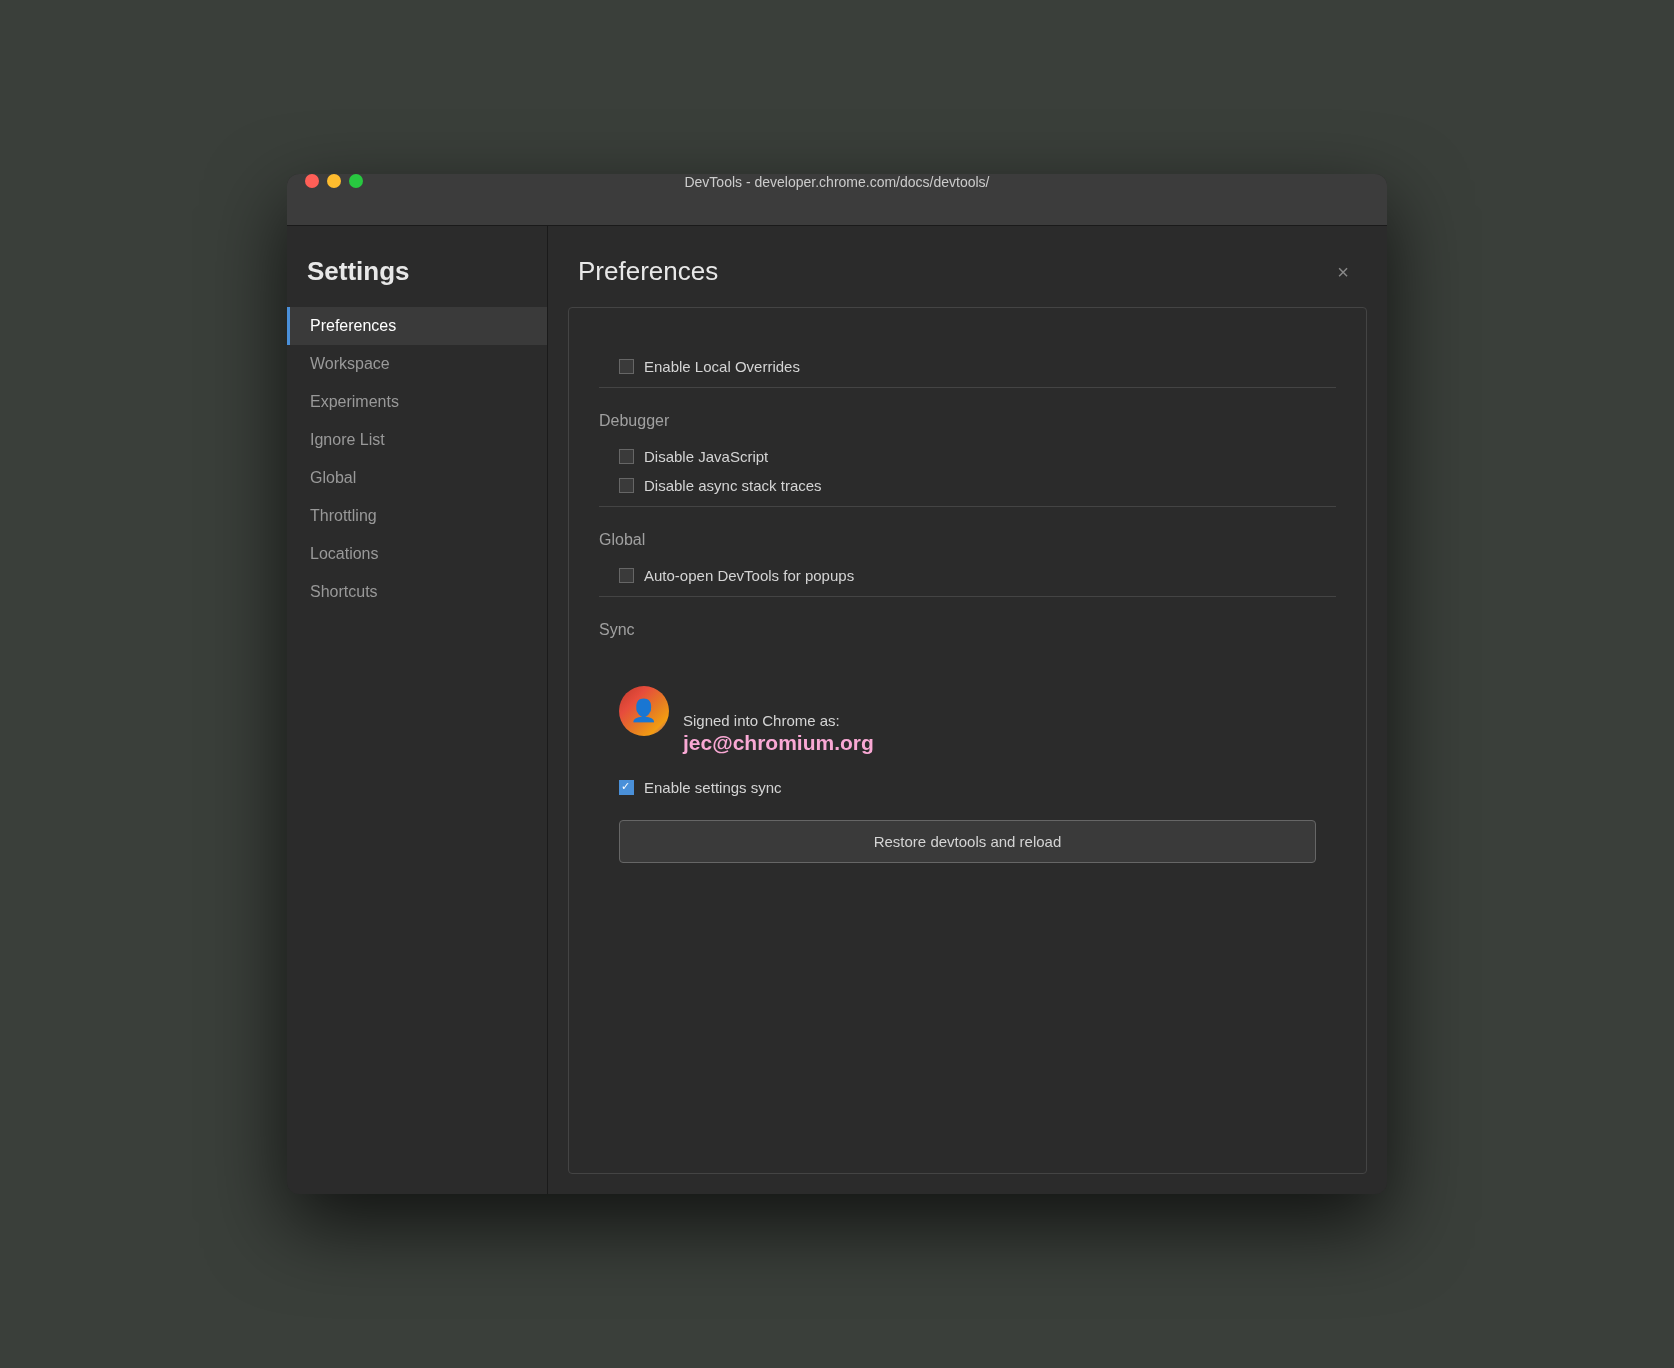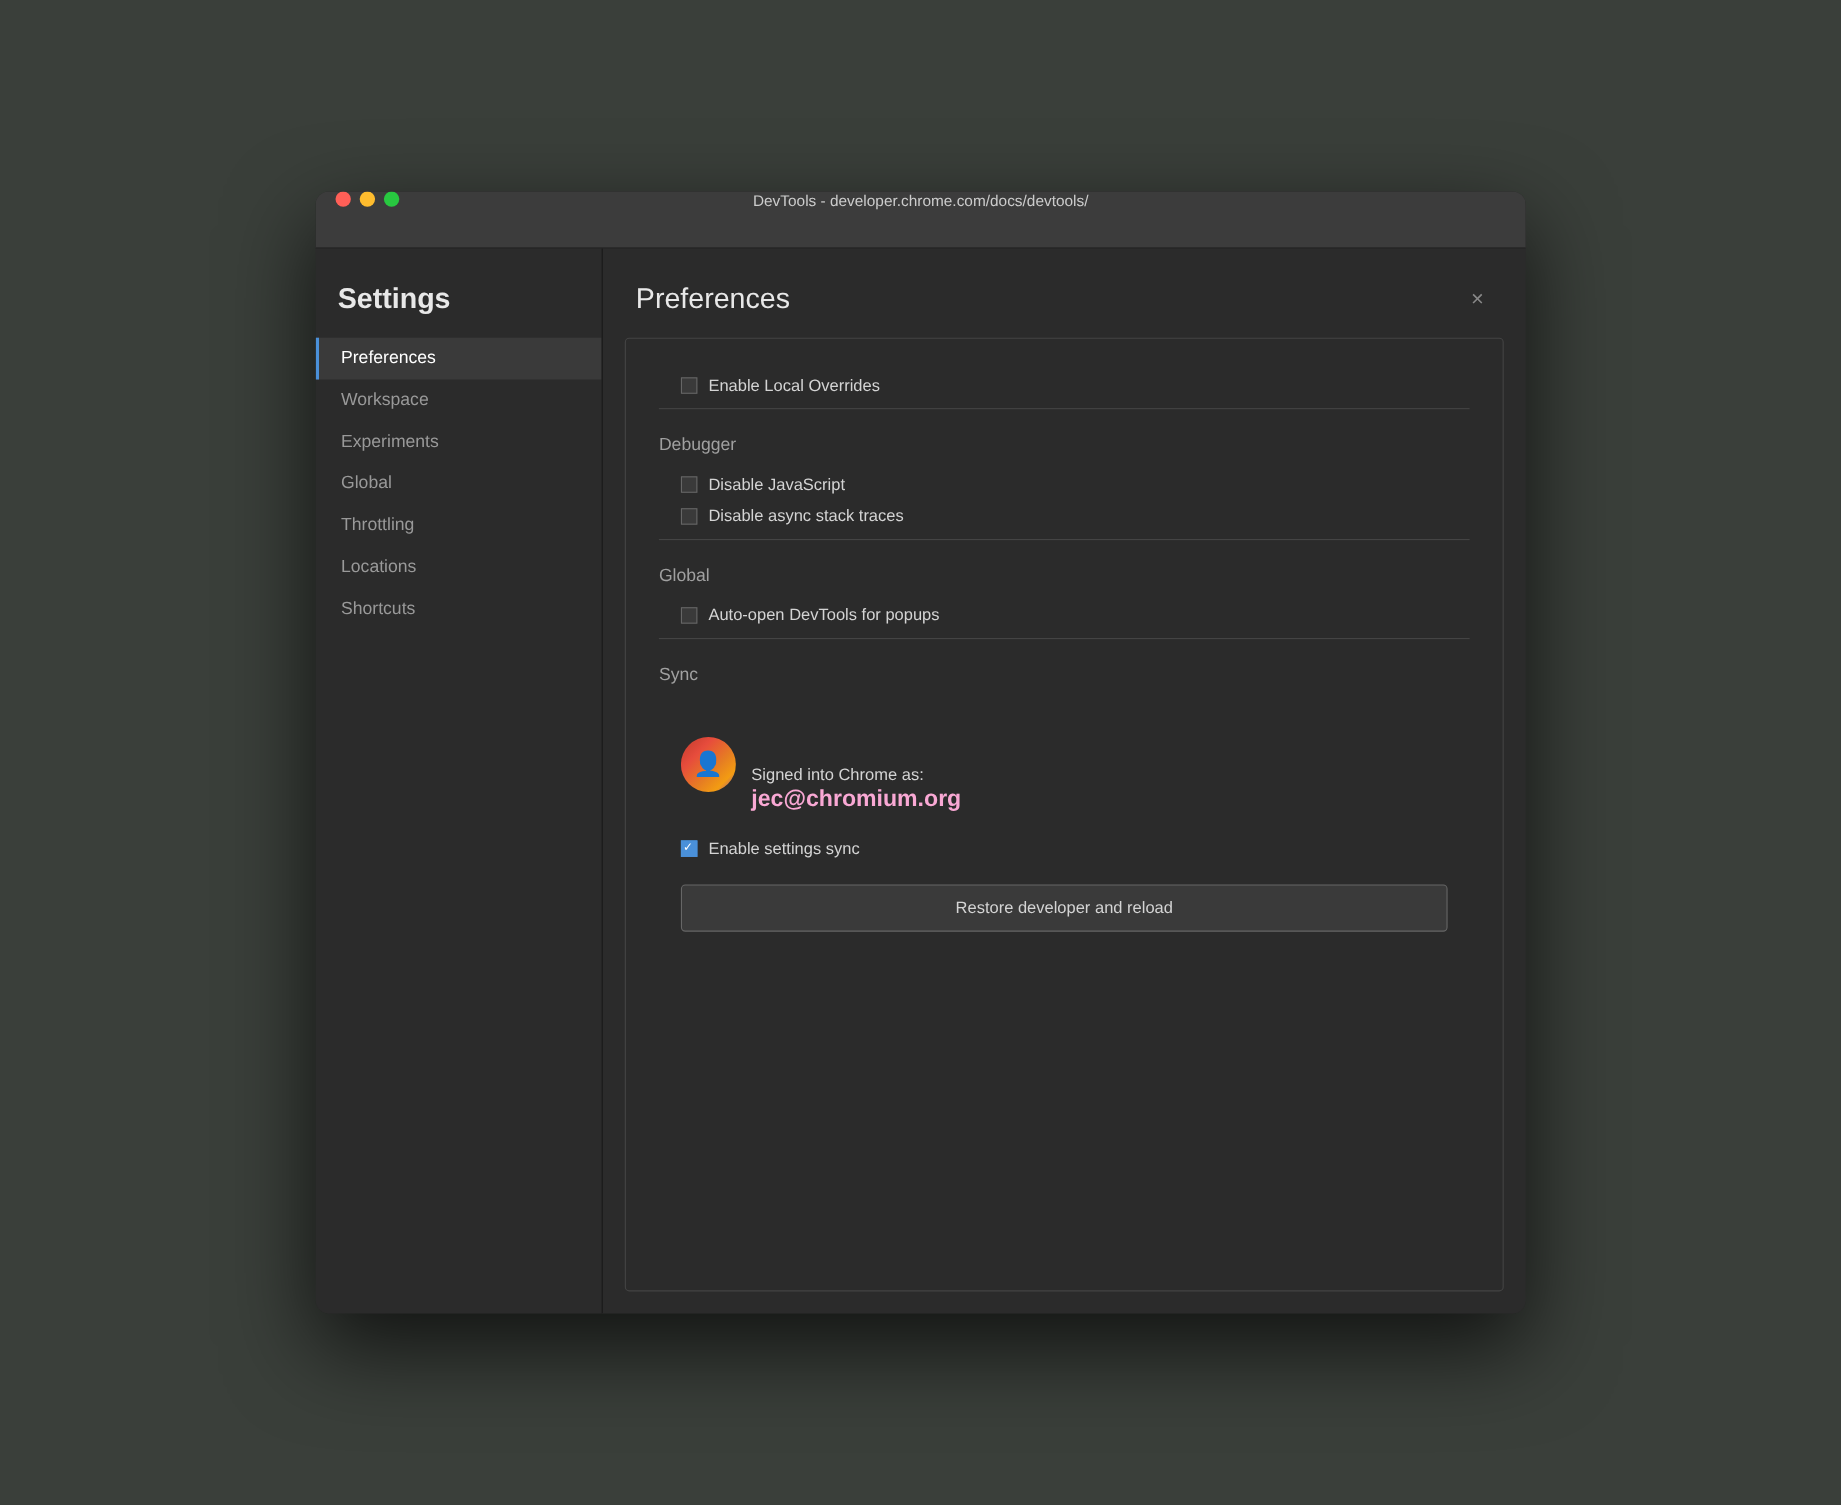--- a/index.html
+++ b/index.html
@@ -120,21 +120,21 @@
       cursor: pointer;
       background: none;
       border: none;
       padding: 4px 8px;
       line-height: 1;
     }
 
     .scrollable-area {
       flex: 1;
       overflow-y: auto;
-      padding: 10px 30px 30px 30px;
+      padding: 26px 30px 30px 30px;
       border: 1px solid #444;
       margin: 0 20px 20px 20px;
       border-radius: 4px;
     }
 
     .scrollable-area::-webkit-scrollbar {
       width: 10px;
     }
 
     .scrollable-area::-webkit-scrollbar-track {
@@ -293,20 +293,23 @@
       <div class="nav-item active">
         <span>Preferences</span>
       </div>
       <div class="nav-item">
         <span>Workspace</span>
       </div>
       <div class="nav-item">
         <span>Experiments</span>
       </div>
       <div class="nav-item">
+        <span>Ignore List</span>
+      </div>
+      <div class="nav-item">
         <span>Global</span>
       </div>
       <div class="nav-item">
         <span>Throttling</span>
       </div>
       <div class="nav-item">
         <span>Locations</span>
       </div>
       <div class="nav-item">
         <span>Shortcuts</span>
@@ -366,18 +369,18 @@
               <span class="user-email">jec@chromium.org</span>
             </div>
           </div>
 
           <div class="checkbox-row">
             <input type="checkbox" id="enable-sync" checked="" style="">
             <label for="enable-sync">Enable settings sync</label>
           </div>
         </div>
 
-        <button class="restore-btn">Restore developer and reload</button>
+        <button class="restore-btn">Restore devtools and reload</button>
 
       </div>
     </div>
   </div>
 </div>
 
 </body></html>

